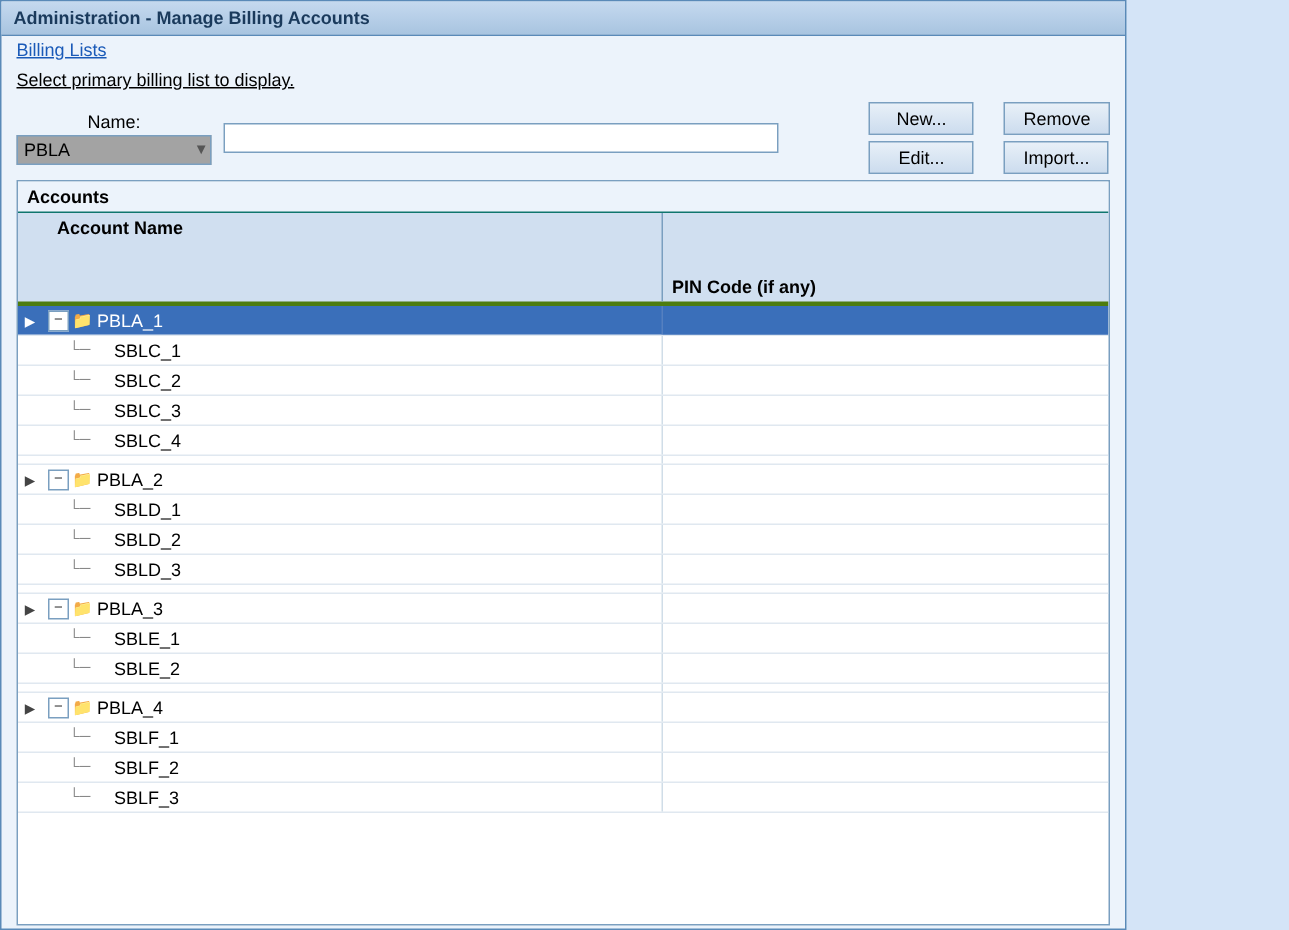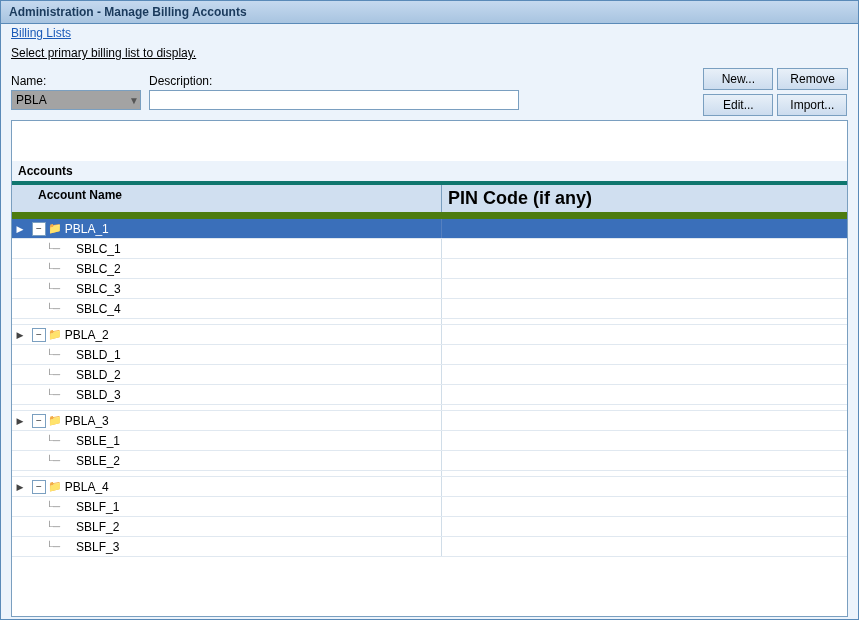--- a/index.html
+++ b/index.html
@@ -1,57 +1,57 @@
 <!DOCTYPE html>
 <html><head>
   <meta charset="utf-8">
   <style>
     * { box-sizing: border-box; margin: 0; padding: 0; font-family: Arial, sans-serif; font-size: 12px; }
     body { background: #d4e4f7; width: 859px; height: 620px; overflow: hidden; }
 
-    .window { width: 859px; height: 620px; border: 1px solid #5a8ab8; background: #ecf3fb; display: flex; flex-direction: column; }
+    .window { width: 751px; height: 620px; border: 1px solid #5a8ab8; background: #ecf3fb; display: flex; flex-direction: column; }
 
     .title-bar { background: linear-gradient(to bottom, #c5d9ef, #a8c4e0); padding: 4px 8px; border-bottom: 1px solid #5a8ab8; font-weight: bold; font-size: 12px; color: #1a3a5c; }
 
     .content { flex: 1; padding: 2px 10px; display: flex; flex-direction: column; gap: 4px; overflow: hidden; }
 
     .section-label { color: #1a5ab8; text-decoration: underline; cursor: pointer; font-size: 12px; }
 
     .select-line { font-size: 12px; color: #000; margin: 2px 0; text-decoration: underline; }
 
     .form-row { display: flex; align-items: center; gap: 8px; margin-top: 2px; }
 
-    .field-group { display: flex; flex-direction: column; gap: 2px; }
+    .field-group { display: flex; flex-direction: column; gap: 2px; align-items: center; }
 
     .field-label { font-size: 12px; color: #000; }
 
     .name-select-wrap { position: relative; display: inline-flex; align-items: center; }
     .name-select { width: 130px; border: 1px solid #7a9fc0; padding: 2px 20px 2px 4px; background: #a3a3a3; font-size: 12px; appearance: none; cursor: pointer; }
     .select-arrow { position: absolute; right: 2px; top: 50%; transform: translateY(-50%); pointer-events: none; font-size: 10px; color: #555; }
 
     .desc-input { width: 370px; border: 1px solid #7a9fc0; padding: 2px 4px; background: white; font-size: 12px; }
 
     .btn-group-top { display: flex; flex-direction: column; gap: 4px; margin-left: auto; }
 
     .btn { border: 1px solid #7a9fc0; background: linear-gradient(to bottom, #e8f0f8, #ccdcee); padding: 3px 12px; font-size: 12px; cursor: pointer; color: #000; min-width: 70px; text-align: center; }
 
-    .btn-row { display: flex; gap: 4px; }
+    .btn-row { display: flex; gap: 20px; }
 
     .accounts-section { flex: 1; display: flex; flex-direction: column; border: 1px solid #7a9fc0; background: white; overflow: hidden; }
 
-    .accounts-header-bar { display: flex; align-items: center; justify-content: space-between; padding: 3px 6px; background: #ecf3fb; border-bottom: 4px solid #0f766e; margin-top: 40px; }
+    .accounts-header-bar { display: flex; align-items: center; justify-content: space-between; padding: 3px 6px; background: #ecf3fb; border-bottom: 1px solid #0f766e; }
 
     .accounts-label { font-size: 12px; font-weight: bold; color: #000; }
 
     .checkbox-label { display: flex; align-items: center; gap: 4px; font-size: 12px; color: #000; }
     .checkbox-label input { margin: 0; }
 
-    .table-header { display: flex; background: #d0dff0; border-bottom: 7px solid #4d7c0f; }
+    .table-header { display: flex; background: #d0dff0; border-bottom: 3px solid #4d7c0f; }
     .col-name { width: 430px; padding: 3px 6px 3px 26px; border-right: 1px solid #7a9fc0; font-weight: bold; font-size: 12px; }
-    .col-pin { flex: 1; padding: 3px 6px; font-weight: bold; font-size: 18px; }
+    .col-pin { flex: 1; padding: 3px 6px; font-weight: bold; font-size: 12px; margin-top: 39px; }
 
     .table-body { flex: 1; overflow-y: auto; }
 
     .tree-row { display: flex; align-items: center; height: 20px; border-bottom: 1px solid #e0e8f0; }
     .tree-row.selected { background: #3a6fba; color: white; }
 
     .row-indicator { width: 16px; min-width: 16px; height: 100%; display: flex; align-items: center; justify-content: center; font-size: 10px; color: #444; }
 
     .tree-cell { width: 414px; min-width: 414px; padding: 0 2px; display: flex; align-items: center; border-right: 1px solid #d0dde8; height: 100%; overflow: hidden; }
     .pin-cell { flex: 1; padding: 0 6px; display: flex; align-items: center; height: 100%; }
@@ -78,21 +78,20 @@
     <div class="form-row">
       <div class="field-group">
         <div class="field-label">Name:</div>
         <div class="name-select-wrap">
           <select class="name-select"><option>PBLA</option></select>
           <span class="select-arrow">▼</span>
         </div>
       </div>
 
       <div class="field-group">
-        <div class="field-label">Description:</div>
         <input class="desc-input" type="text" value="" style="">
       </div>
 
       <div class="btn-group-top">
         <div class="btn-row">
           <button class="btn">New...</button>
           <button class="btn">Remove</button>
         </div>
         <div class="btn-row">
           <button class="btn">Edit...</button>

